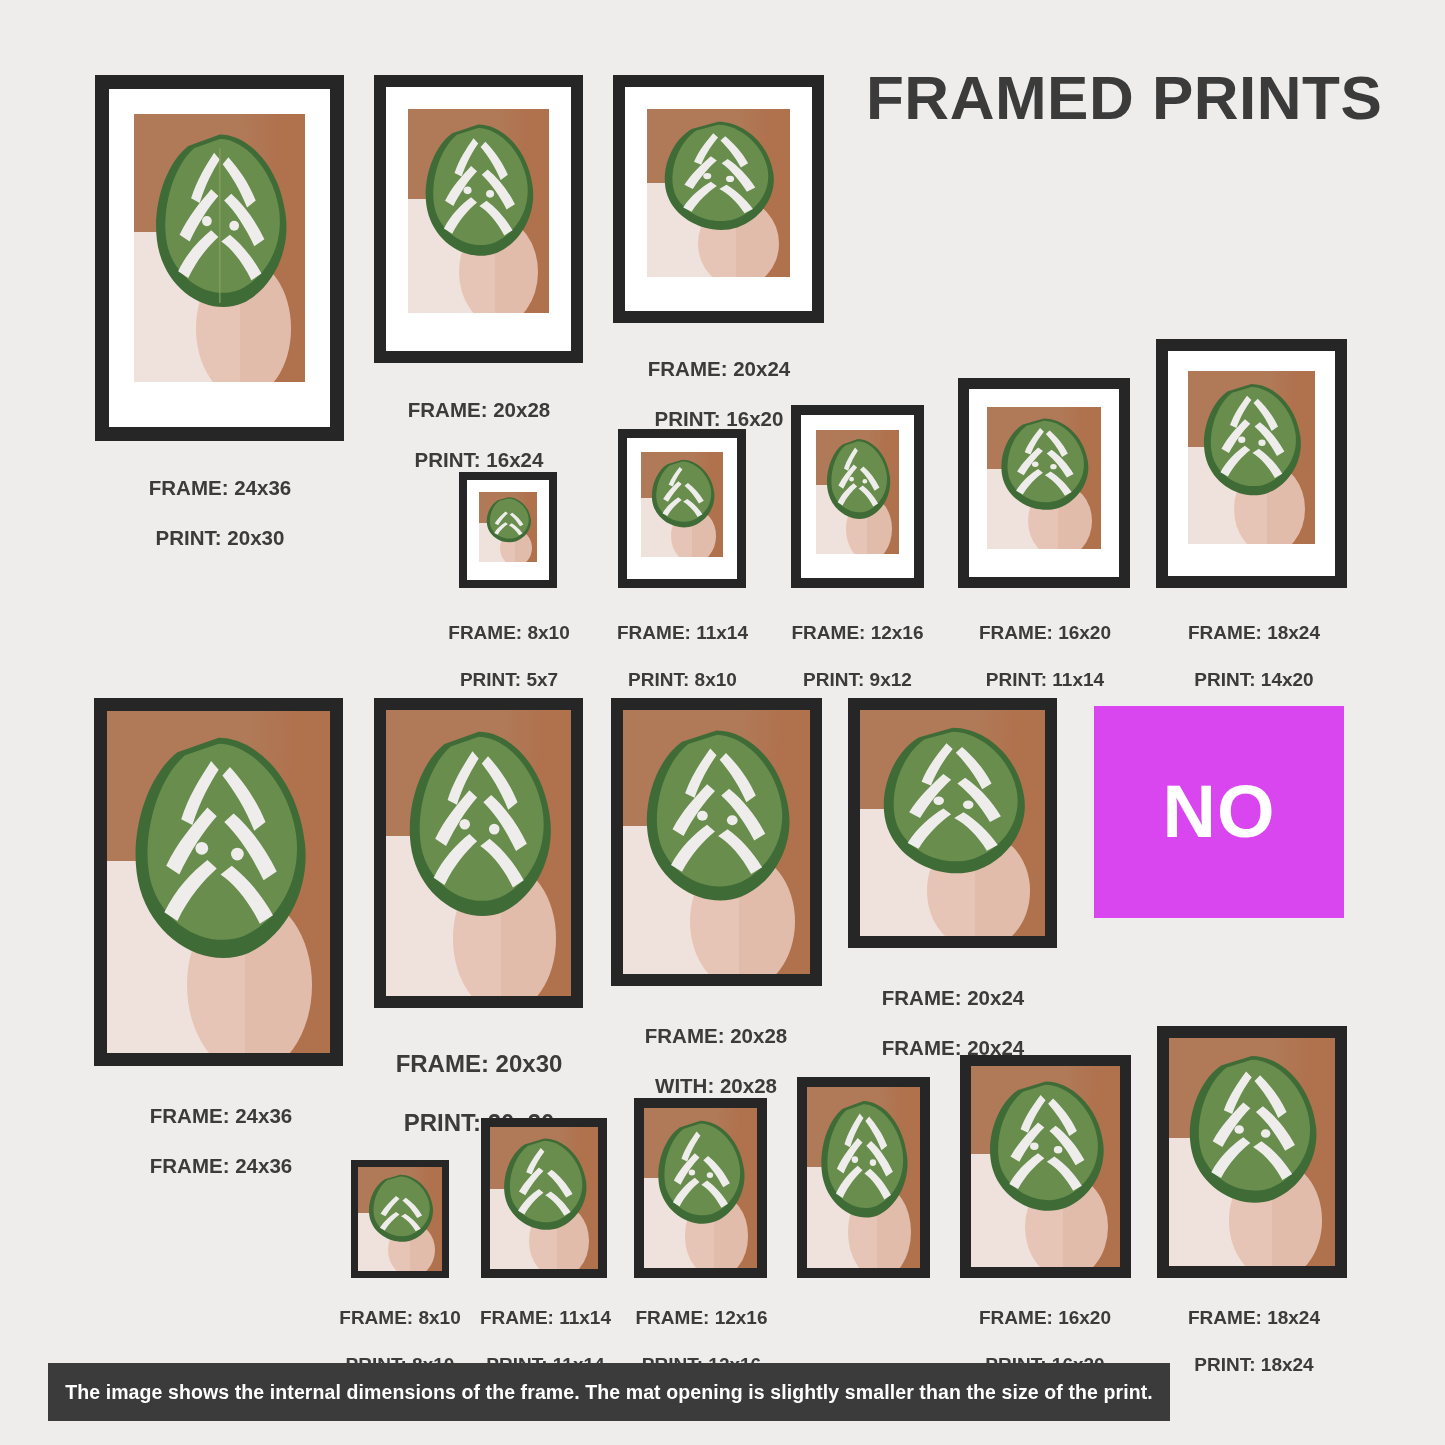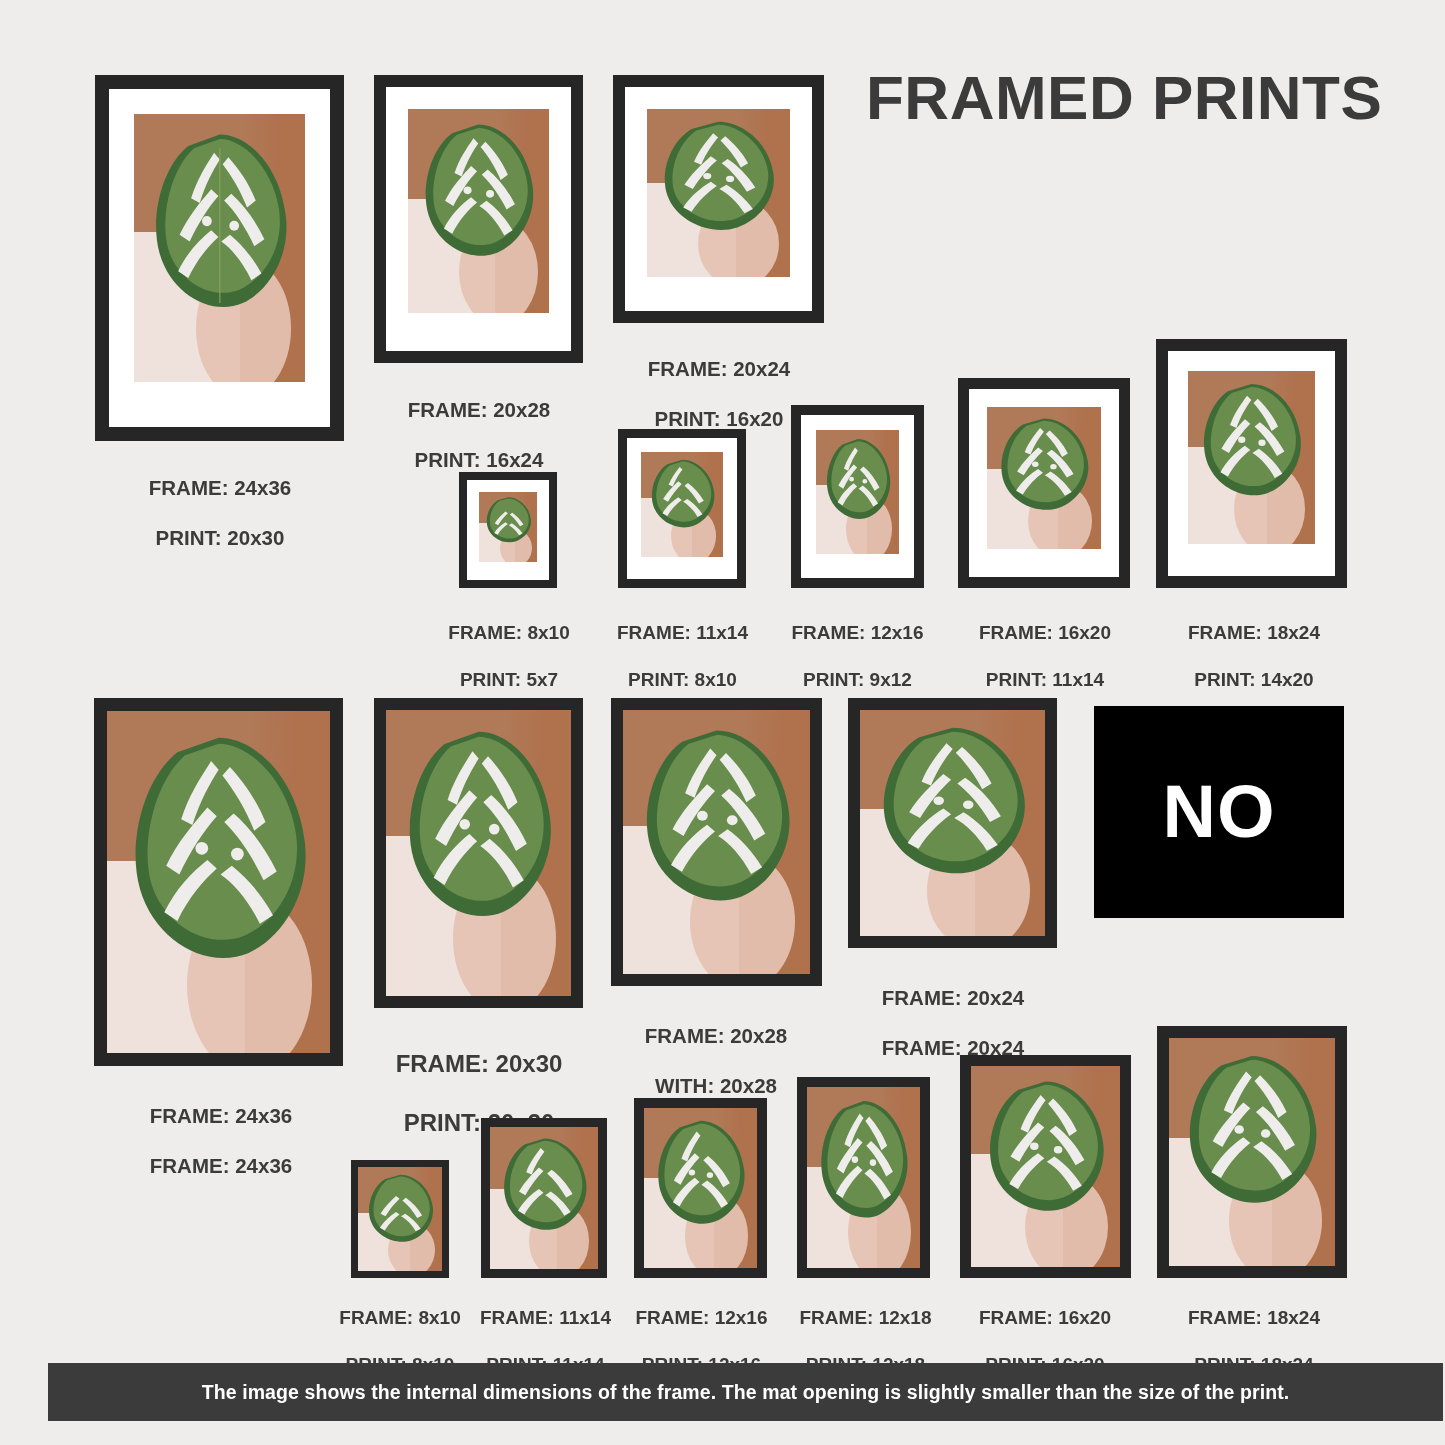--- a/index.html
+++ b/index.html
@@ -29,21 +29,21 @@
     background:#3b3b3b;
     display:flex;align-items:center;justify-content:center;
   }
   .badge-withmat span{
     color:#ffffff;font-size:78px;font-weight:bold;letter-spacing:1px;line-height:1;
   }
   .badge-nomat{
     position:absolute;
     left:1094px;top:706px;
     width:250px;height:212px;
-    background:#000000;
+    background:#d946ef;
     display:flex;align-items:center;justify-content:center;
     text-align:center;
   }
   .badge-nomat span{
     color:#ffffff;font-size:74px;font-weight:bold;line-height:0.96;letter-spacing:1px;
     display:block;
   }
 
   
   .frame{position:absolute;background:#262626;box-sizing:border-box;}
@@ -81,21 +81,21 @@
     text-align:center;
     font-weight:bold;
     color:#3b3b3b;
     line-height:1.22;
     white-space:pre-line;
   }
 
   
   .footer{
     position:absolute;left:48px;bottom:24px;
-    width:1395px;height:58px;
+    width:1122px;height:58px;
     background:#3b3b3b;
     display:flex;align-items:center;justify-content:center;
   }
   .footer span{
     color:#ffffff;font-size:19.5px;font-weight:bold;letter-spacing:0.1px;
   }
 </style>
 </head>
 <body>
 
@@ -568,24 +568,20 @@
             <path d="M56 12 C63 17 70 23 75 31 L69 34 C64 26 58 20 52 15 Z"></path>
             <path d="M58 28 C67 33 75 40 81 48 L74 51 C68 43 61 36 53 31 Z"></path>
             <path d="M57 46 C65 50 73 56 79 63 L72 66 C66 58 58 52 51 49 Z"></path>
             <ellipse cx="41" cy="40" rx="3.4" ry="2.2"></ellipse>
             <ellipse cx="60" cy="42" rx="3.4" ry="2.2"></ellipse>
           </g>
         </svg>
       </div>
     </div>
   </div>
-  <div class="caption" style="left:788px;top:1283px;width:155px;font-size:19px;">
-    <div>FRAME: 12x18</div>
-    <div>PRINT: 12x18</div>
-  </div>
 
   <div class="frame" style="left:960px;top:1055px;width:171px;height:223px;">
     <div class="art" style="left:11px;top:11px;right:11px;bottom:11px;">
       <div class="bg-brown"></div>
       <div class="bg-brown2"></div>
       <div class="bg-cream"></div>
       <div class="circle"></div>
       <div class="leaf">
         <svg viewBox="0 0 100 80" preserveAspectRatio="none">
           <path d="M50 2 C70 2 92 16 96 38 C99 54 86 70 66 76 C44 82 16 72 8 54 C1 38 10 16 28 7 Z" fill="#3f6b37"></path>

